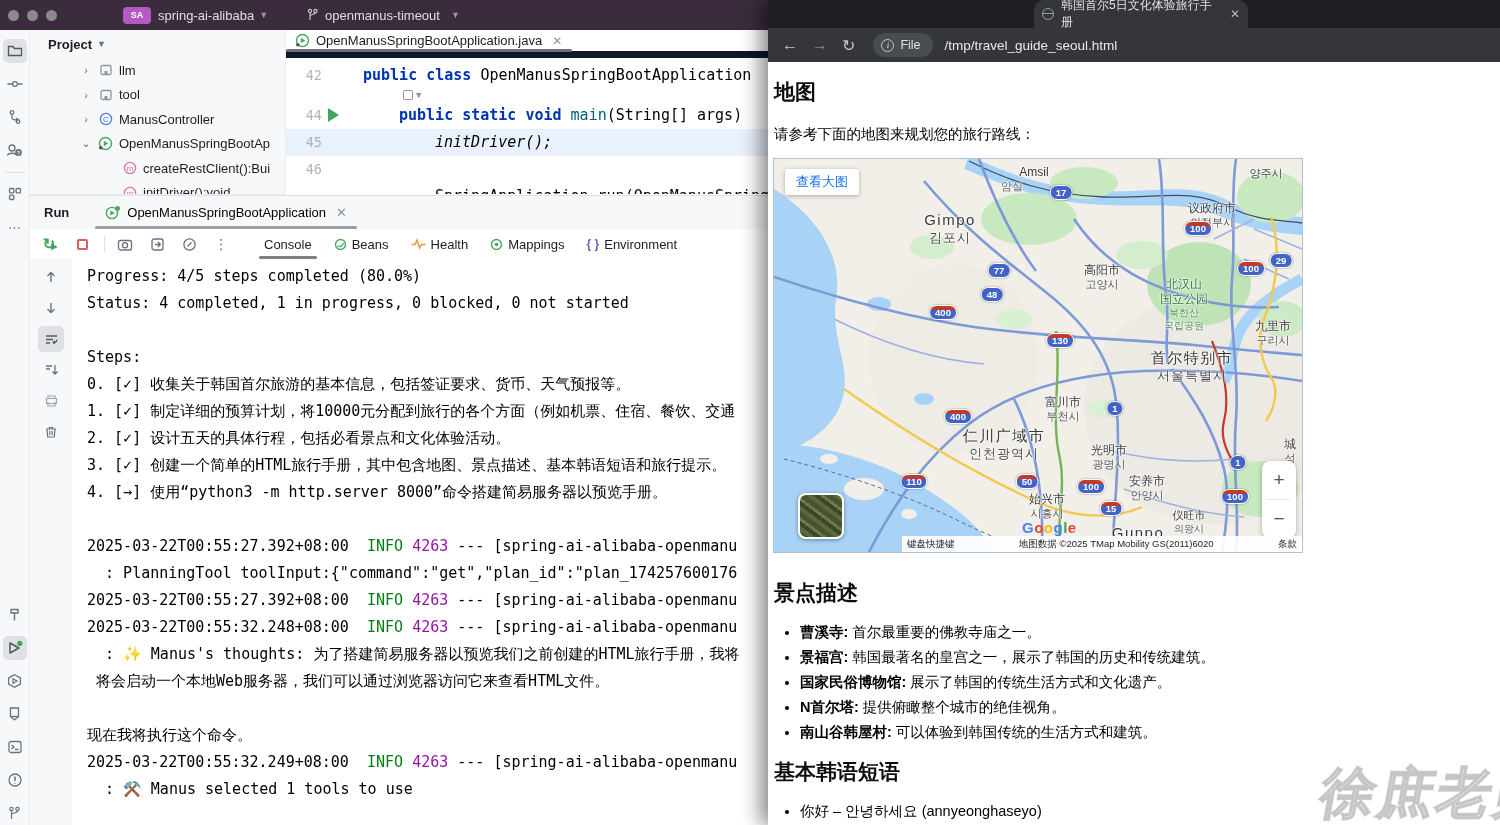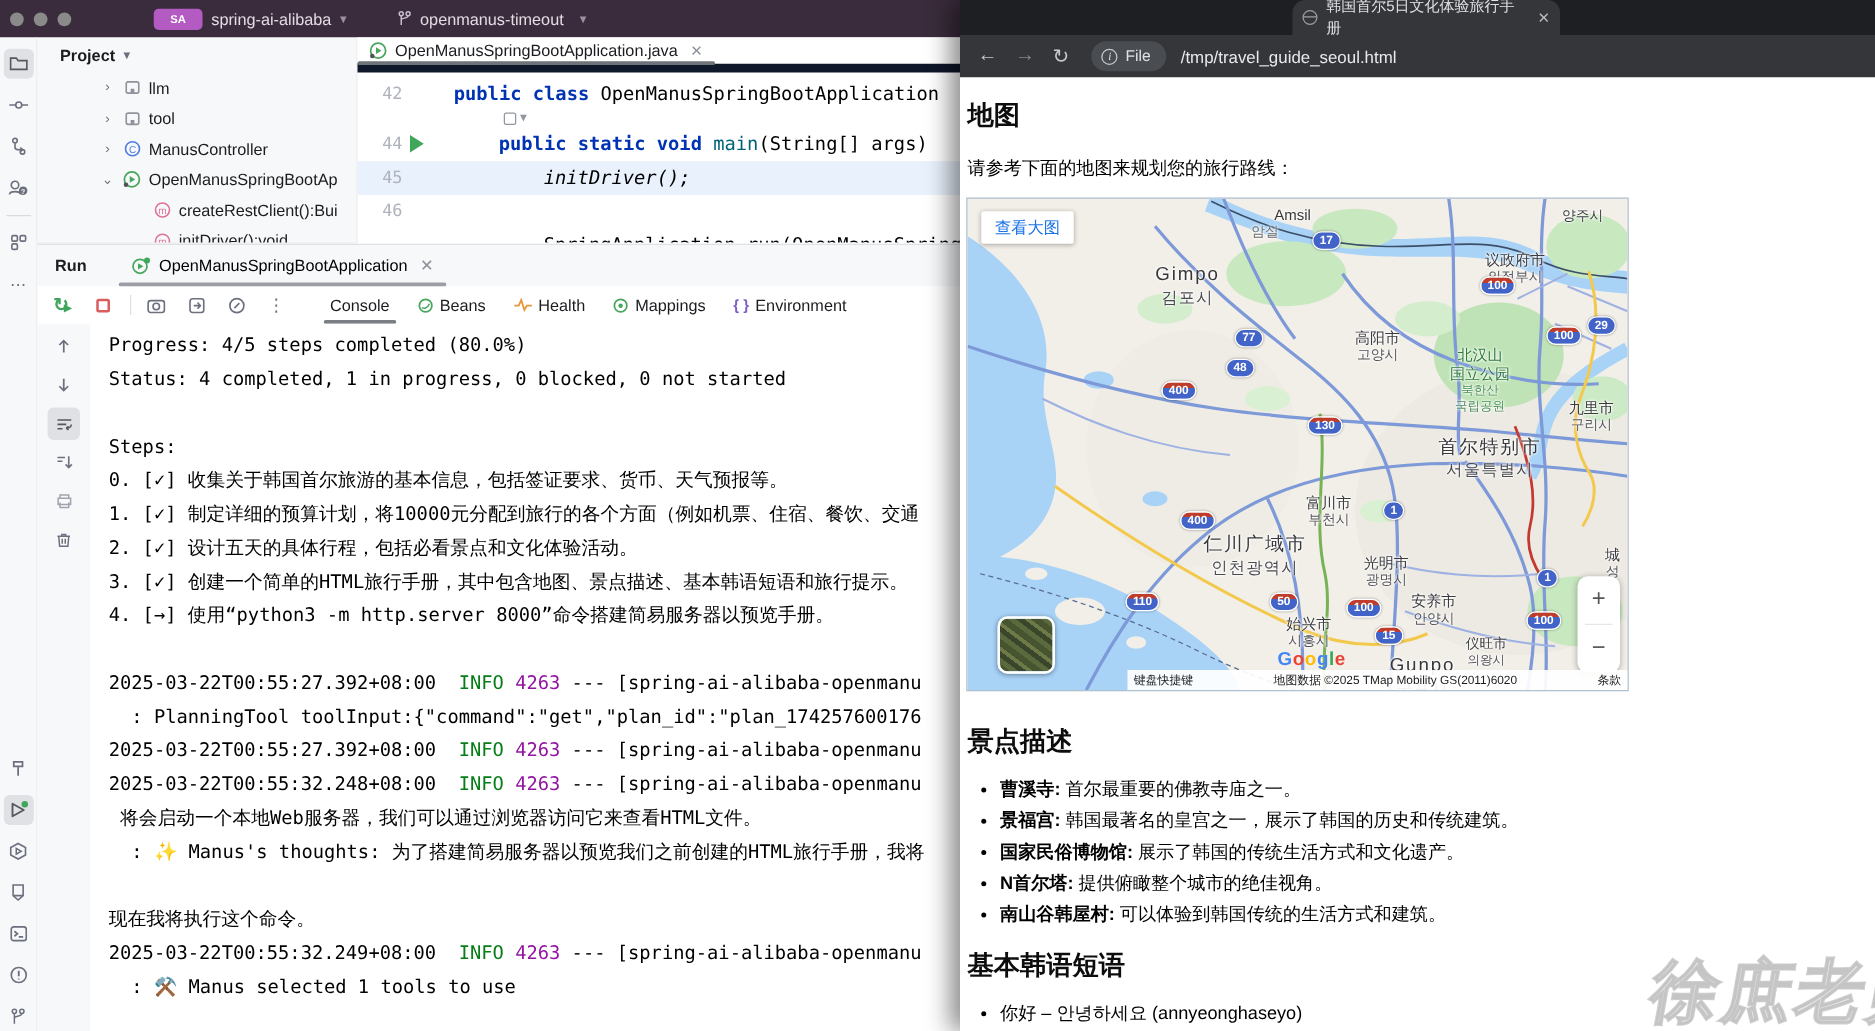--- a/index.html
+++ b/index.html
@@ -6,21 +6,21 @@
   html,body { width:1500px; height:825px; overflow:hidden; background:#000;
     font-family:"Liberation Sans", sans-serif; }
   #app { position:relative; width:1500px; height:825px; overflow:hidden; background:#f7f8fa; }
 
   
   #ide { position:absolute; left:0; top:0; width:768px; height:825px; background:#f7f8fa; }
   #ide-titlebar { position:absolute; left:0; top:0; width:100%; height:30px; background:#3a2c3c;
     display:flex; align-items:center; color:#e3dbe3; font-size:13px; }
   .tl { width:11px; height:11px; border-radius:50%; background:#8a8a8a; margin-right:8px; }
   #ide-titlebar .lights { display:flex; margin-left:8px; }
-  .sa-badge { margin-left:58px; width:39px; height:17px; border-radius:4px; background:#b35bc2;
+  .sa-badge { margin-left:58px; width:28px; height:17px; border-radius:4px; background:#b35bc2;
     color:#fff; font-size:9px; font-weight:bold; display:flex; align-items:center; justify-content:center; }
   .tb-name { margin-left:7px; font-weight:500; }
   .chev { color:#9c8fa0; font-size:9px; margin-left:5px; }
   .runcfg { display:flex; align-items:center; margin-left:38px; gap:6px; }
   .runcfg svg { display:block; }
 
   
   #stripe { position:absolute; left:0; top:30px; width:30px; height:795px; background:#f7f8fa;
     border-right:1px solid #ebecef; display:flex; flex-direction:column; align-items:center; }
   .sicon { width:24px; height:24px; margin-top:9px; display:flex; align-items:center; justify-content:center;
@@ -479,22 +479,22 @@
           <div class="cline"><span class="tk-p">0. [✓] 收集关于韩国首尔旅游的基本信息，包括签证要求、货币、天气预报等。</span></div>
           <div class="cline"><span class="tk-p">1. [✓] 制定详细的预算计划，将10000元分配到旅行的各个方面（例如机票、住宿、餐饮、交通</span></div>
           <div class="cline"><span class="tk-p">2. [✓] 设计五天的具体行程，包括必看景点和文化体验活动。</span></div>
           <div class="cline"><span class="tk-p">3. [✓] 创建一个简单的HTML旅行手册，其中包含地图、景点描述、基本韩语短语和旅行提示。</span></div>
           <div class="cline"><span class="tk-p">4. [→] 使用“python3 -m http.server 8000”命令搭建简易服务器以预览手册。</span></div>
           <div class="cline">&nbsp;</div>
           <div class="cline"><span class="tk-p">2025-03-22T00:55:27.392+08:00  </span><span class="tk-info">INFO</span><span class="tk-p"> </span><span class="tk-pid">4263</span><span class="tk-p"> --- [spring-ai-alibaba-openmanu</span></div>
           <div class="cline"><span class="tk-p">  : PlanningTool toolInput:{"command":"get","plan_id":"plan_174257600176</span></div>
           <div class="cline"><span class="tk-p">2025-03-22T00:55:27.392+08:00  </span><span class="tk-info">INFO</span><span class="tk-p"> </span><span class="tk-pid">4263</span><span class="tk-p"> --- [spring-ai-alibaba-openmanu</span></div>
           <div class="cline"><span class="tk-p">2025-03-22T00:55:32.248+08:00  </span><span class="tk-info">INFO</span><span class="tk-p"> </span><span class="tk-pid">4263</span><span class="tk-p"> --- [spring-ai-alibaba-openmanu</span></div>
+          <div class="cline"><span class="tk-p">  : ✨ Manus's thoughts: 为了搭建简易服务器以预览我们之前创建的HTML旅行手册，我将</span></div>
           <div class="cline"><span class="tk-p"> 将会启动一个本地Web服务器，我们可以通过浏览器访问它来查看HTML文件。</span></div>
-          <div class="cline"><span class="tk-p">  : ✨ Manus's thoughts: 为了搭建简易服务器以预览我们之前创建的HTML旅行手册，我将</span></div>
           <div class="cline">&nbsp;</div>
           <div class="cline"><span class="tk-p">现在我将执行这个命令。</span></div>
           <div class="cline"><span class="tk-p">2025-03-22T00:55:32.249+08:00  </span><span class="tk-info">INFO</span><span class="tk-p"> </span><span class="tk-pid">4263</span><span class="tk-p"> --- [spring-ai-alibaba-openmanu</span></div>
           <div class="cline"><span class="tk-p">  : ⚒️ Manus selected 1 tools to use</span></div>
         </div>
     </div>
   </div>
 
   <div id="browser">
     <div id="tabstrip">

